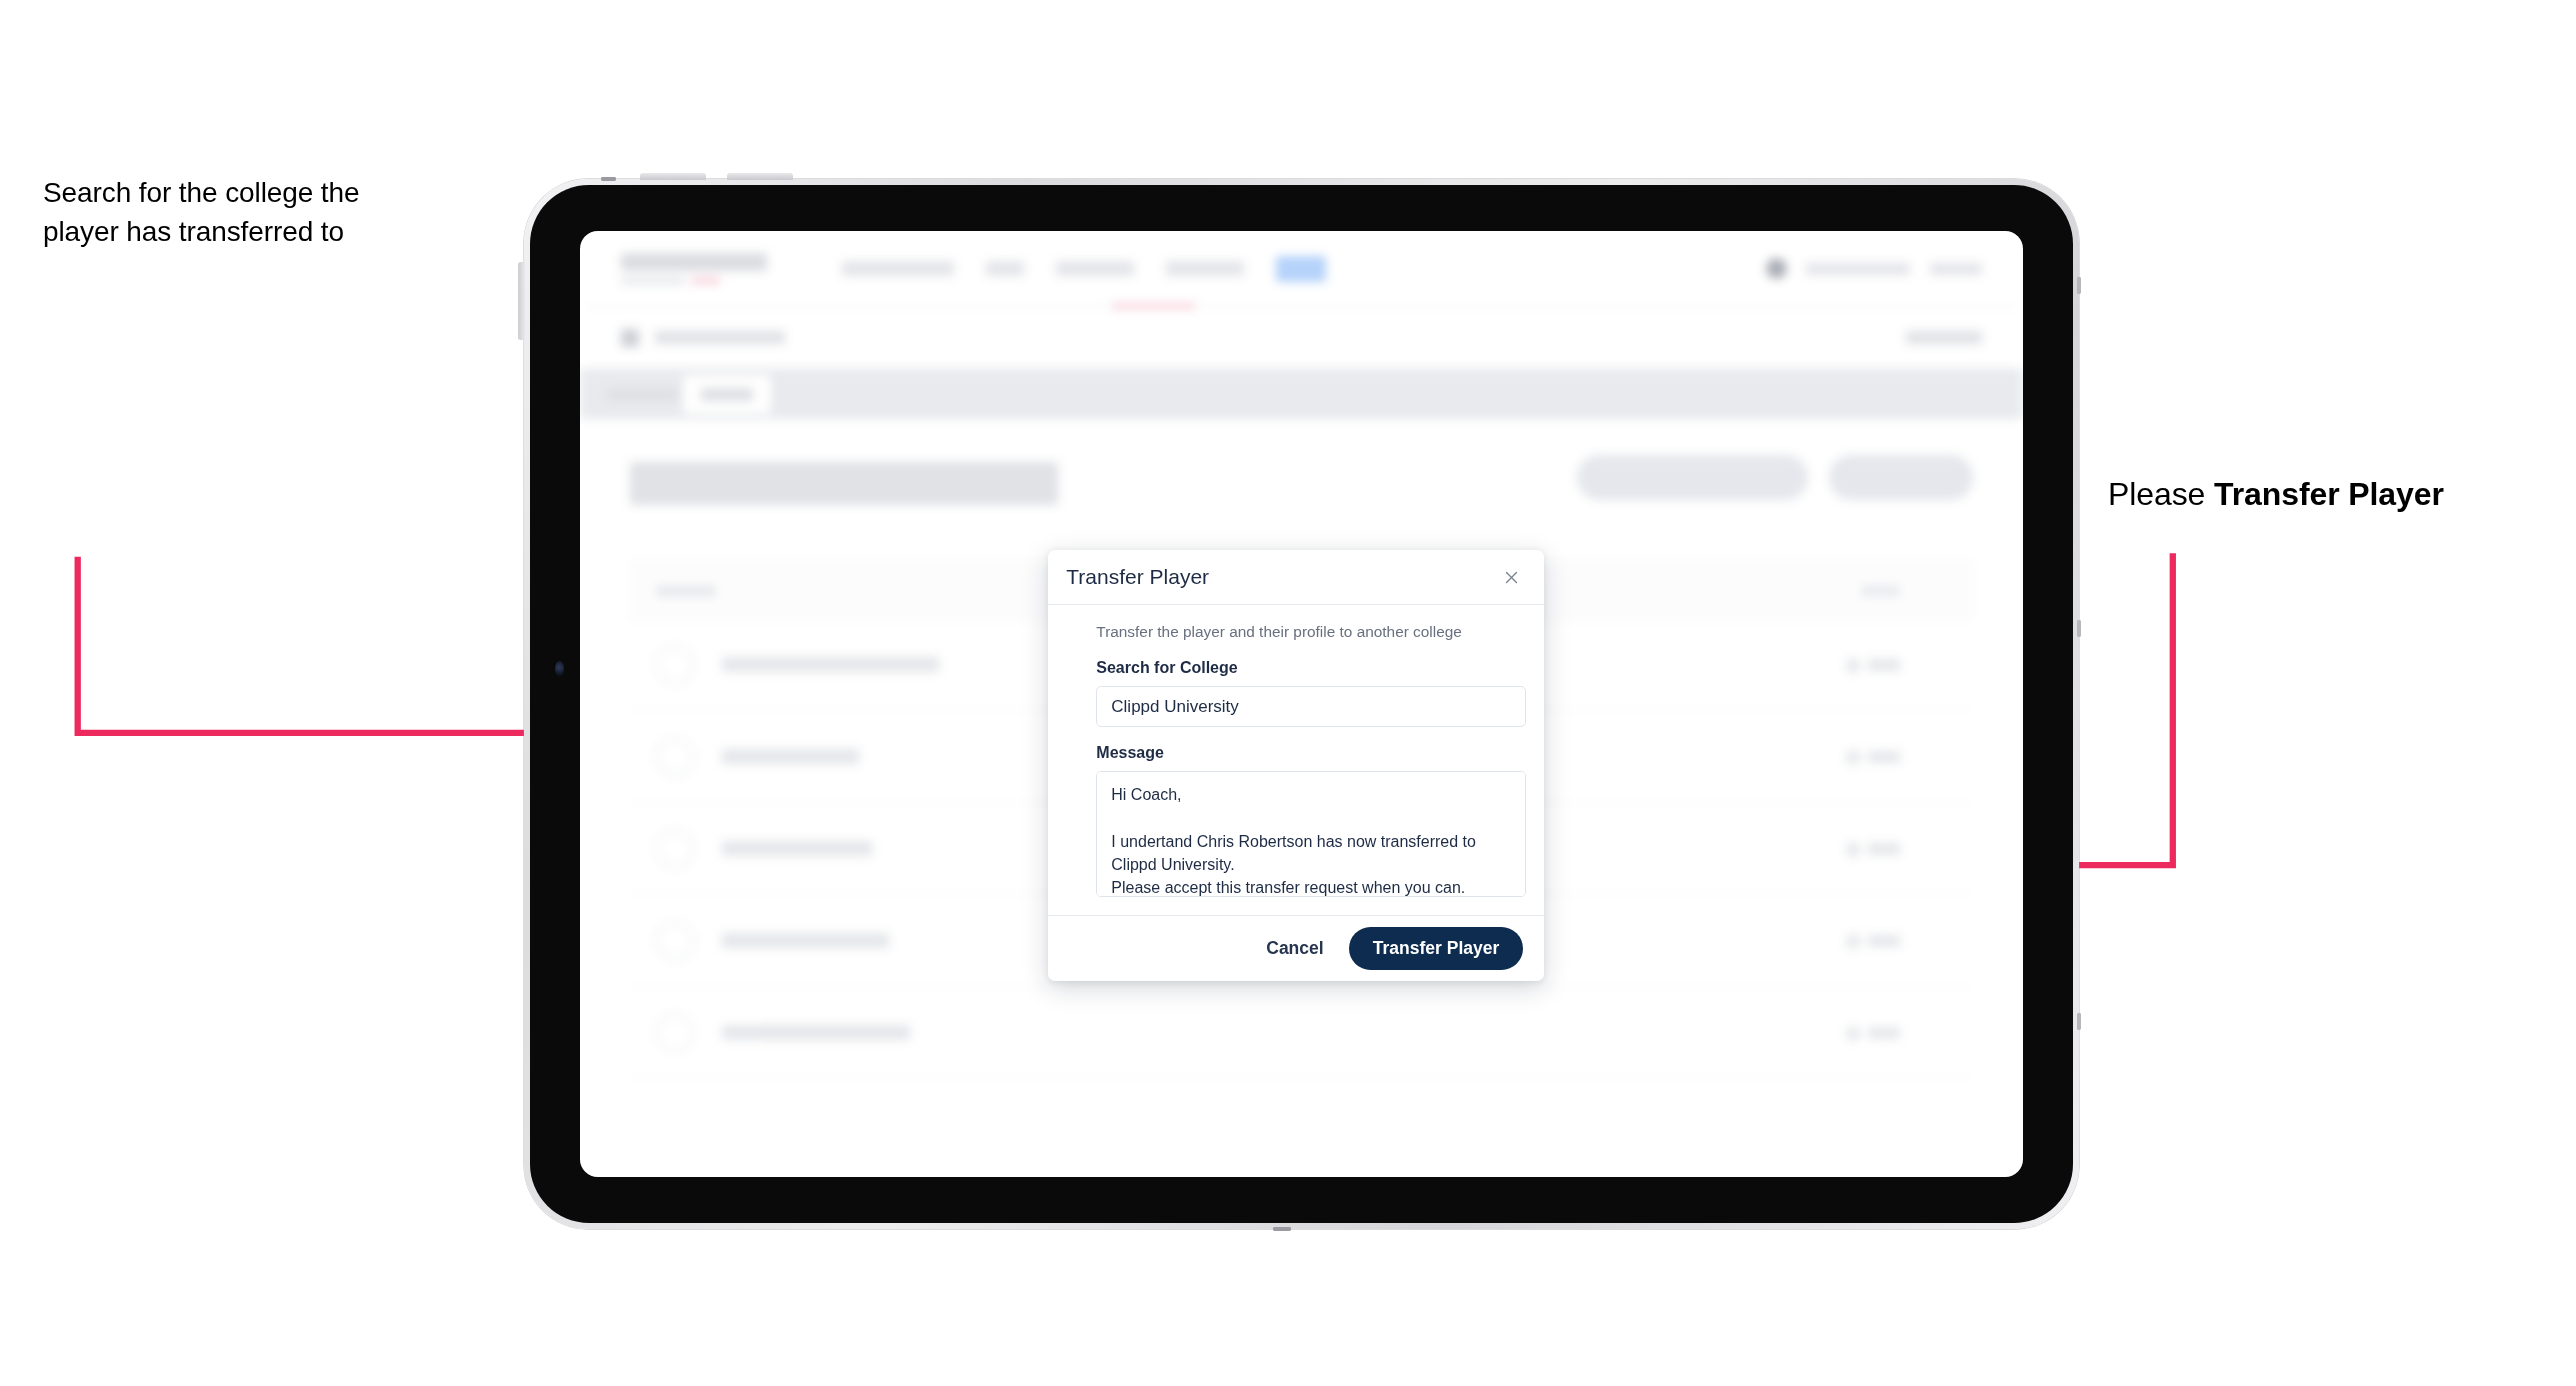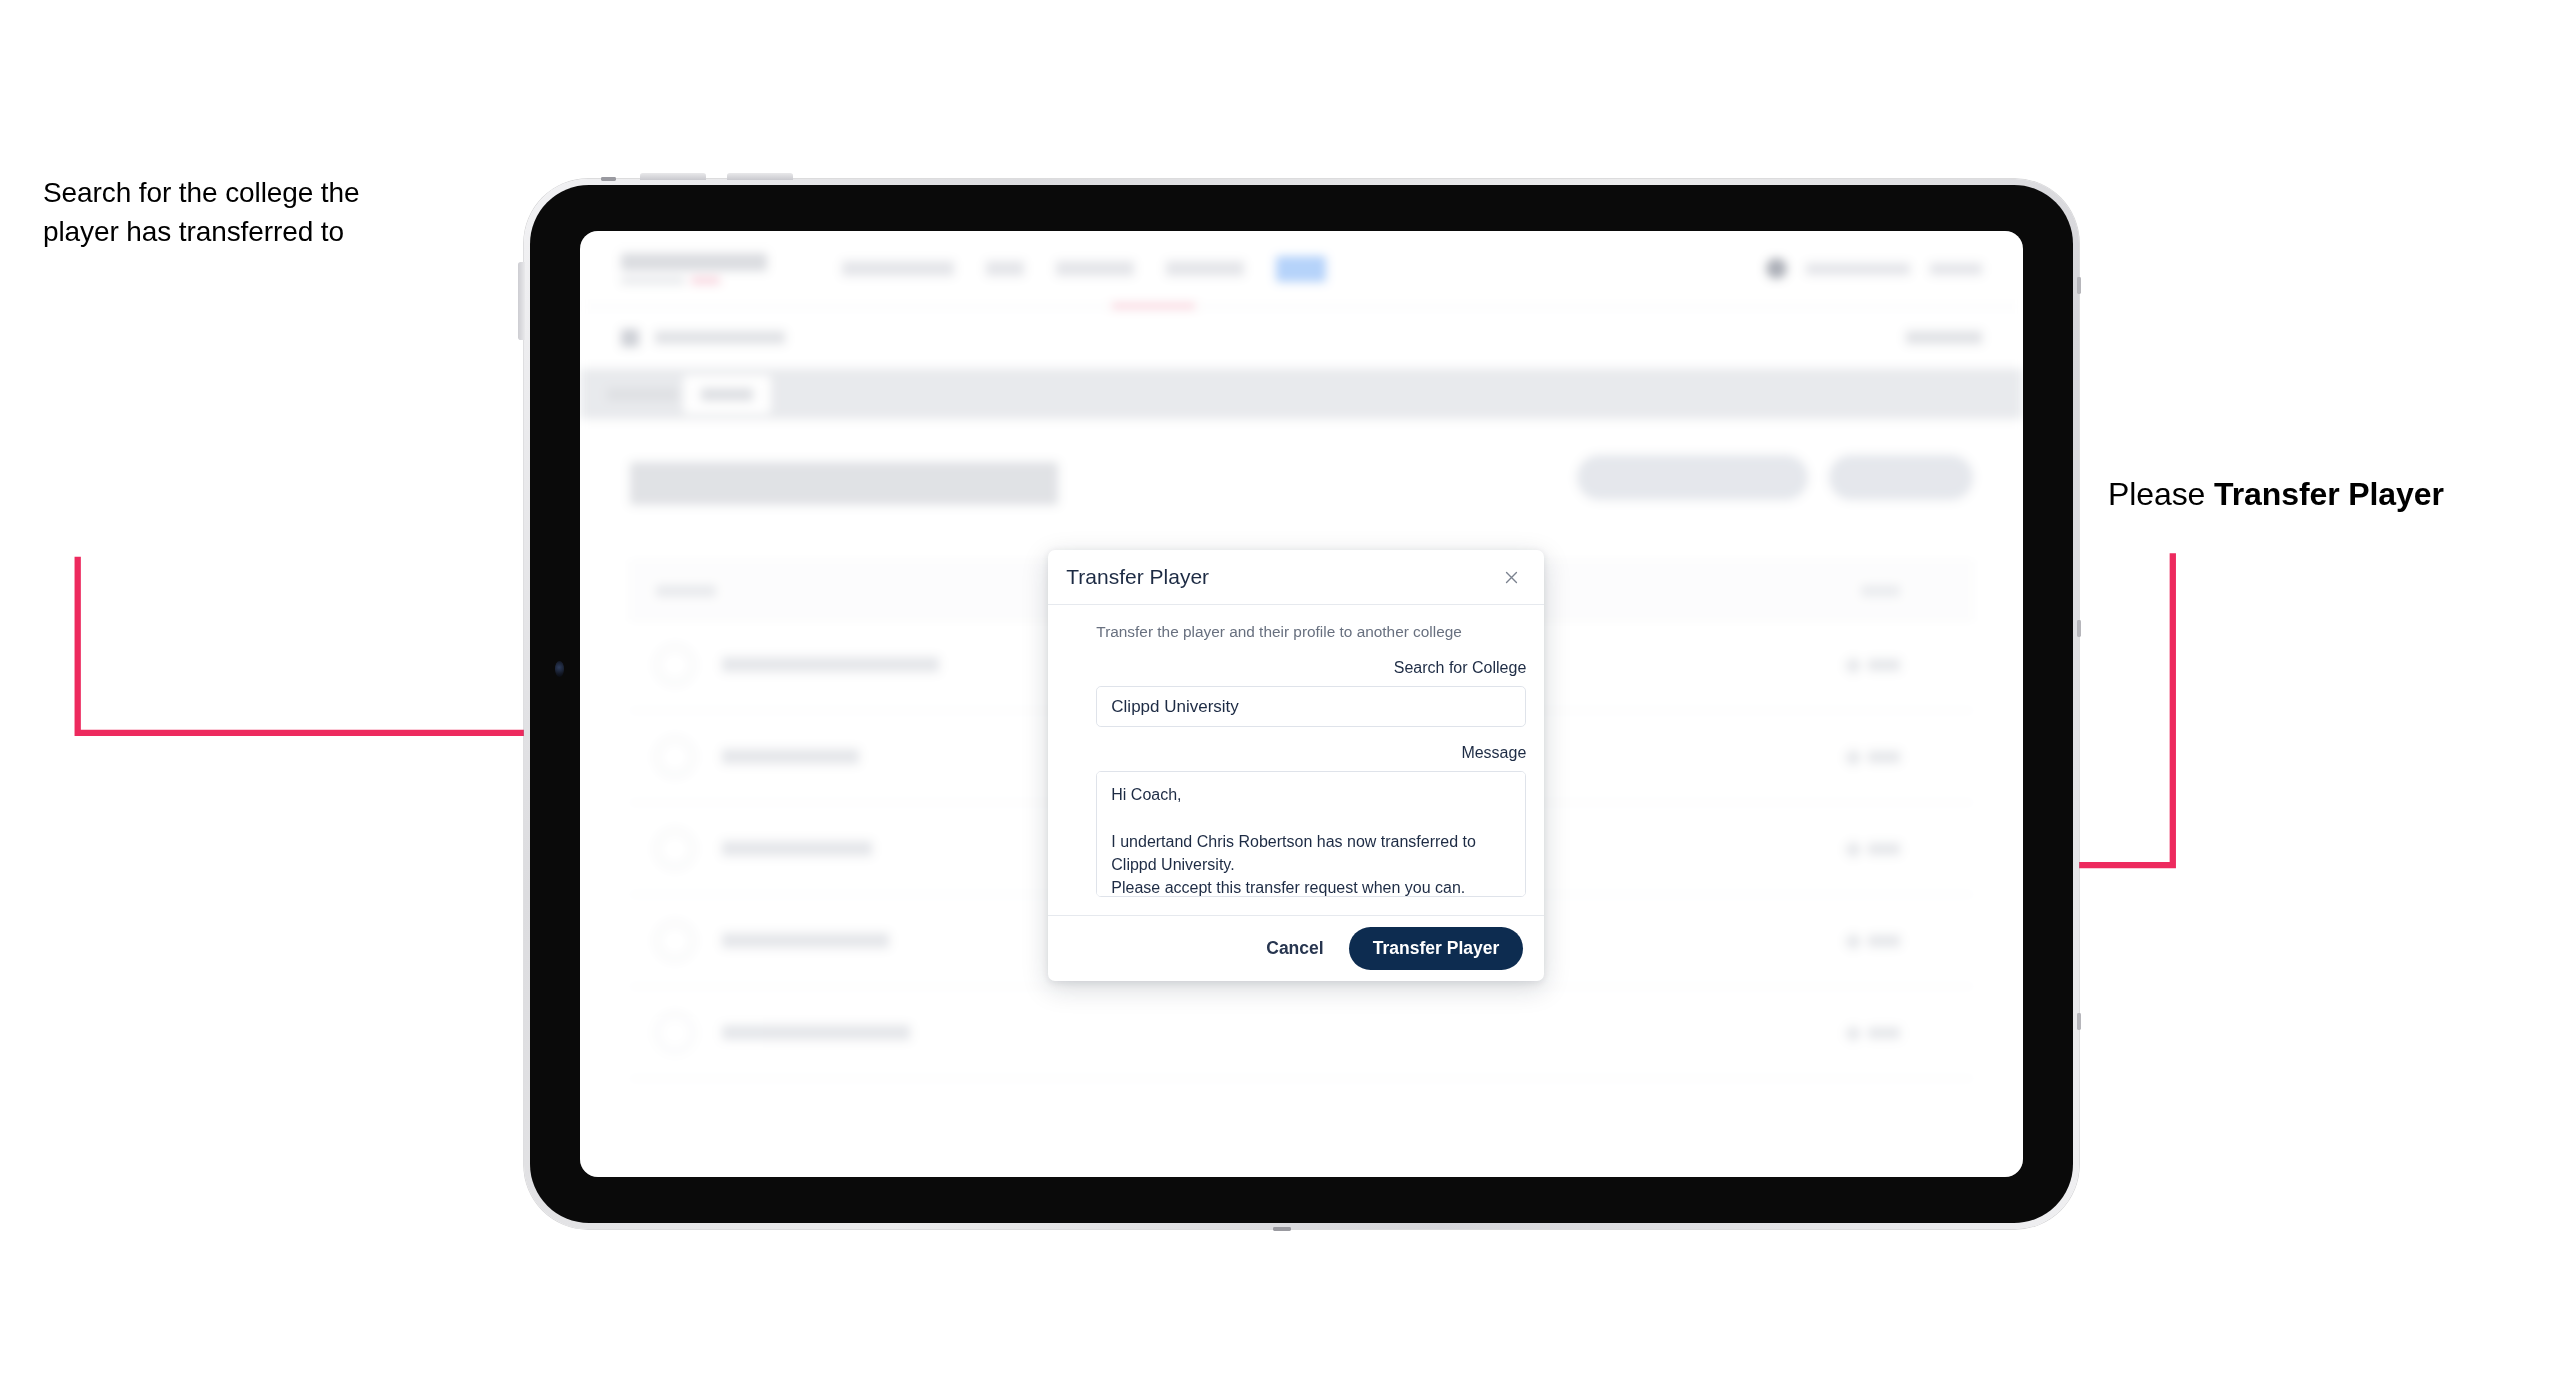--- a/index.html
+++ b/index.html
@@ -250,23 +250,22 @@
 
   .dlg-body { padding: 18px 18px 15.4px 18px; margin-left: 30px; }
   .dlg-desc {
     font-size: 15.4px;
     color: #68707f;
     margin-bottom: 18px;
   }
   .field-label {
     font-size: 16px;
     color: #1d2b44;
-    font-weight: normal;
+    font-weight: bold;
     margin-bottom: 9px;
-    text-align: right;
   }
   .text-input {
     width: 100%;
     height: 41px;
     border: 0.7px solid #dfe3ea;
     border-radius: 4.9px;
     background: #ffffff;
     padding: 0 14px;
     font-size: 17px;
     color: #1d2b44;

